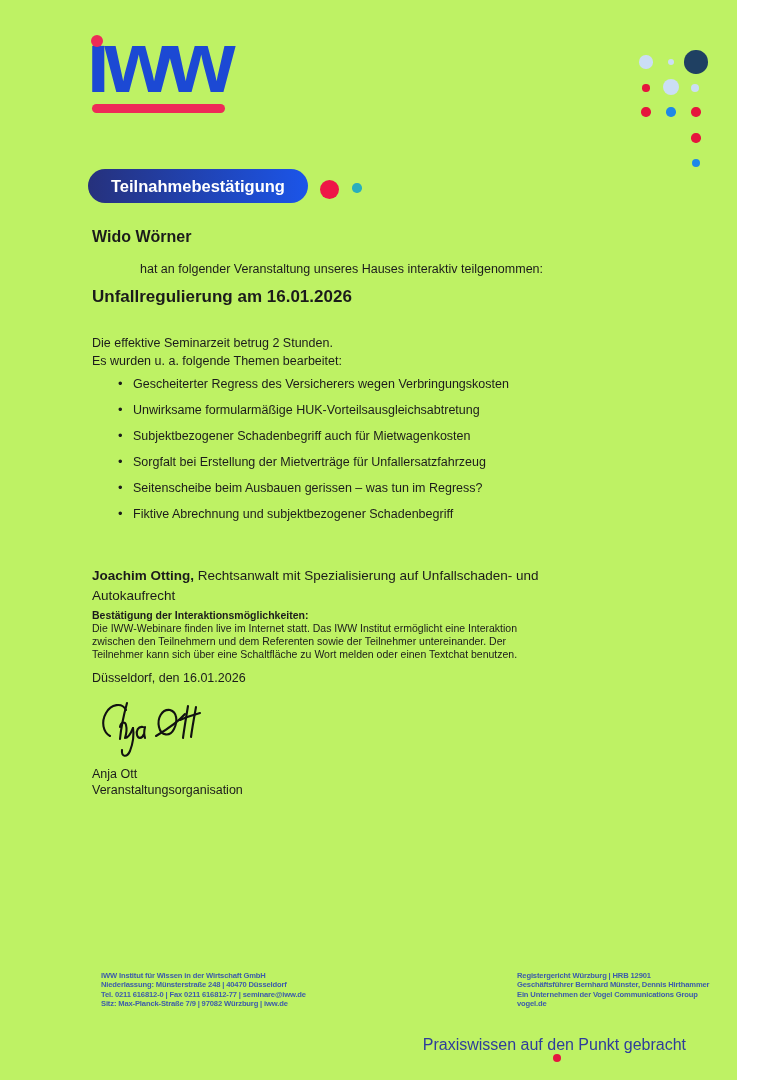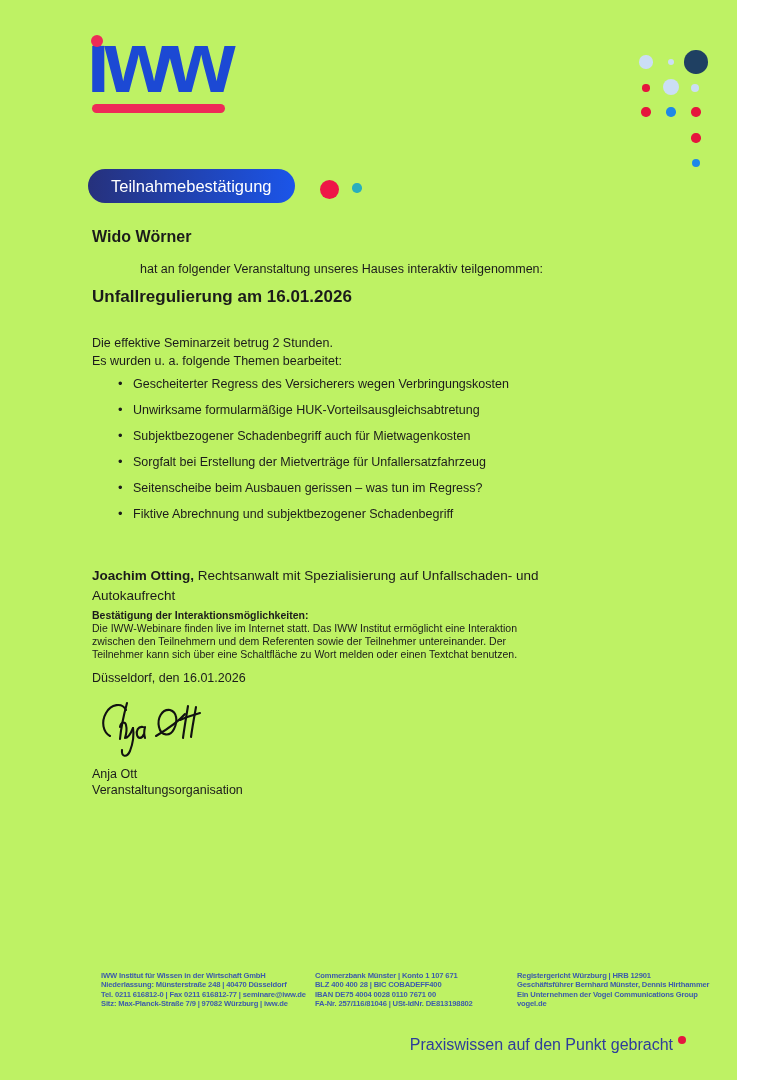--- a/index.html
+++ b/index.html
@@ -15,21 +15,21 @@
   .logo-underline { position:absolute; left:92px; top:104px; width:133px; height:9px;
                border-radius:5px; background:#ee2b57; }
 
   
   .dot { position:absolute; border-radius:50%; display:block; }
 
   
   .badge { position:absolute; left:88px; top:169px; height:34px; line-height:34px;
            padding:0 23px; border-radius:17px;
            background:linear-gradient(90deg,#26317c 0%,#1b55e9 100%);
-           color:#ffffff; font-size:16.5px; font-weight:normal; }
+           color:#ffffff; font-size:16.5px; font-weight:bold; }
 
   
   .abs { position:absolute; }
   .name   { left:92px; top:228px; font-size:16px; font-weight:bold; }
   .intro  { left:92px; top:262px; font-size:12.5px;padding-left:48px; }
   .event  { left:92px; top:287px; font-size:17px; font-weight:bold; }
   .seminar{ left:92px; top:334px; font-size:12.5px; line-height:18px; }
 
   .topics { left:92px; top:376px; width:480px; list-style:none; }
   .topics li { position:relative; padding-left:41px; font-size:12.5px; line-height:16px;
@@ -48,22 +48,22 @@
 
   .signer { left:92px; top:767px; font-size:12.5px; line-height:15.5px; }
 
   
   .footer-col { position:absolute; top:971px; font-size:7.6px; font-weight:bold;
                 letter-spacing:-0.15px; color:#3d5cab; line-height:9.4px; white-space:nowrap; }
   .footer-col-1 { left:73px;margin-left:28px; }
   .footer-col-2 { left:315px; }
   .footer-col-3 { left:517px; }
 
-  .tagline { position:absolute; right:51px; top:1036px; display:flex; align-items:flex-start;
-             color:#2e3d9b; font-size:16px; font-weight:500; }
+  .tagline { position:absolute; right:51px; top:1036px; display:flex; align-items:center;
+             color:#2e3d9b; font-size:16px; font-weight:500;flex-direction:column; }
   .tagline .tagline-dot { width:8px; height:8px; border-radius:50%; background:#e5173f;
              margin-left:5px; margin-bottom:2px; }
 </style>
 </head>
 <body>
 
 <div class="page">
 
   <div>
     <div class="logo-word">ıww</div>
@@ -131,26 +131,20 @@
     <div>Anja Ott</div>
     <div>Veranstaltungsorganisation</div>
   </div>
 
   <div class="footer-col footer-col-1">
       <div>IWW Institut für Wissen in der Wirtschaft GmbH</div>
       <div>Niederlassung: Münsterstraße 248 | 40470 Düsseldorf</div>
       <div>Tel. 0211 616812-0 | Fax 0211 616812-77 | seminare@iww.de</div>
       <div>Sitz: Max-Planck-Straße 7/9 | 97082 Würzburg | iww.de</div>
     </div>
-  <div class="footer-col footer-col-2">
-      <div>Commerzbank Münster | Konto 1 107 671</div>
-      <div>BLZ 400 400 28 | BIC COBADEFF400</div>
-      <div>IBAN DE75 4004 0028 0110 7671 00</div>
-      <div>FA-Nr. 257/116/81046 | USt-IdNr. DE813198802</div>
-    </div>
   <div class="footer-col footer-col-3">
       <div>Registergericht Würzburg | HRB 12901</div>
       <div>Geschäftsführer Bernhard Münster, Dennis Hirthammer</div>
       <div>Ein Unternehmen der Vogel Communications Group</div>
       <div>vogel.de</div>
     </div>
 
   <div class="tagline">
     <span>Praxiswissen auf den Punkt gebracht</span>
     <span class="tagline-dot"></span>

